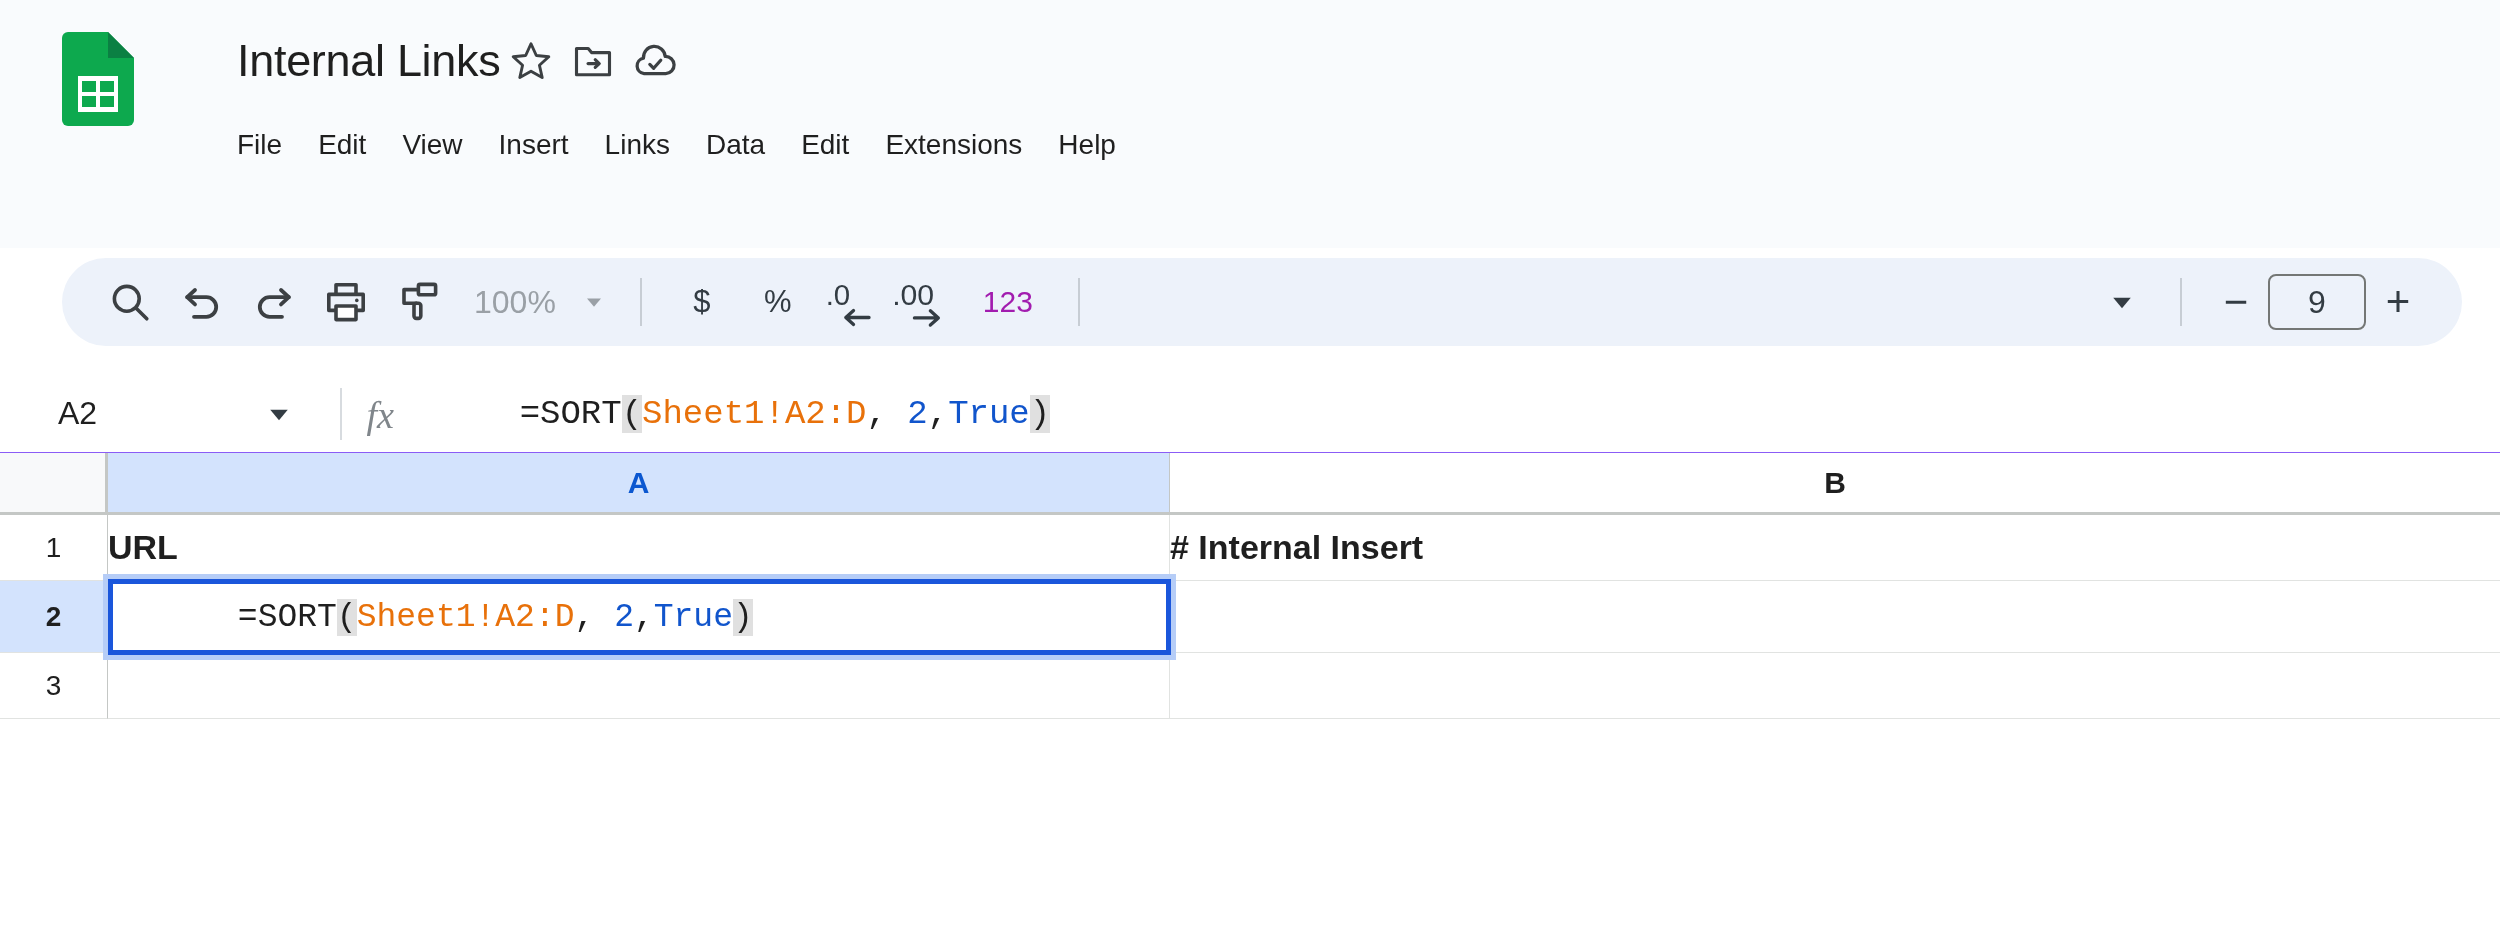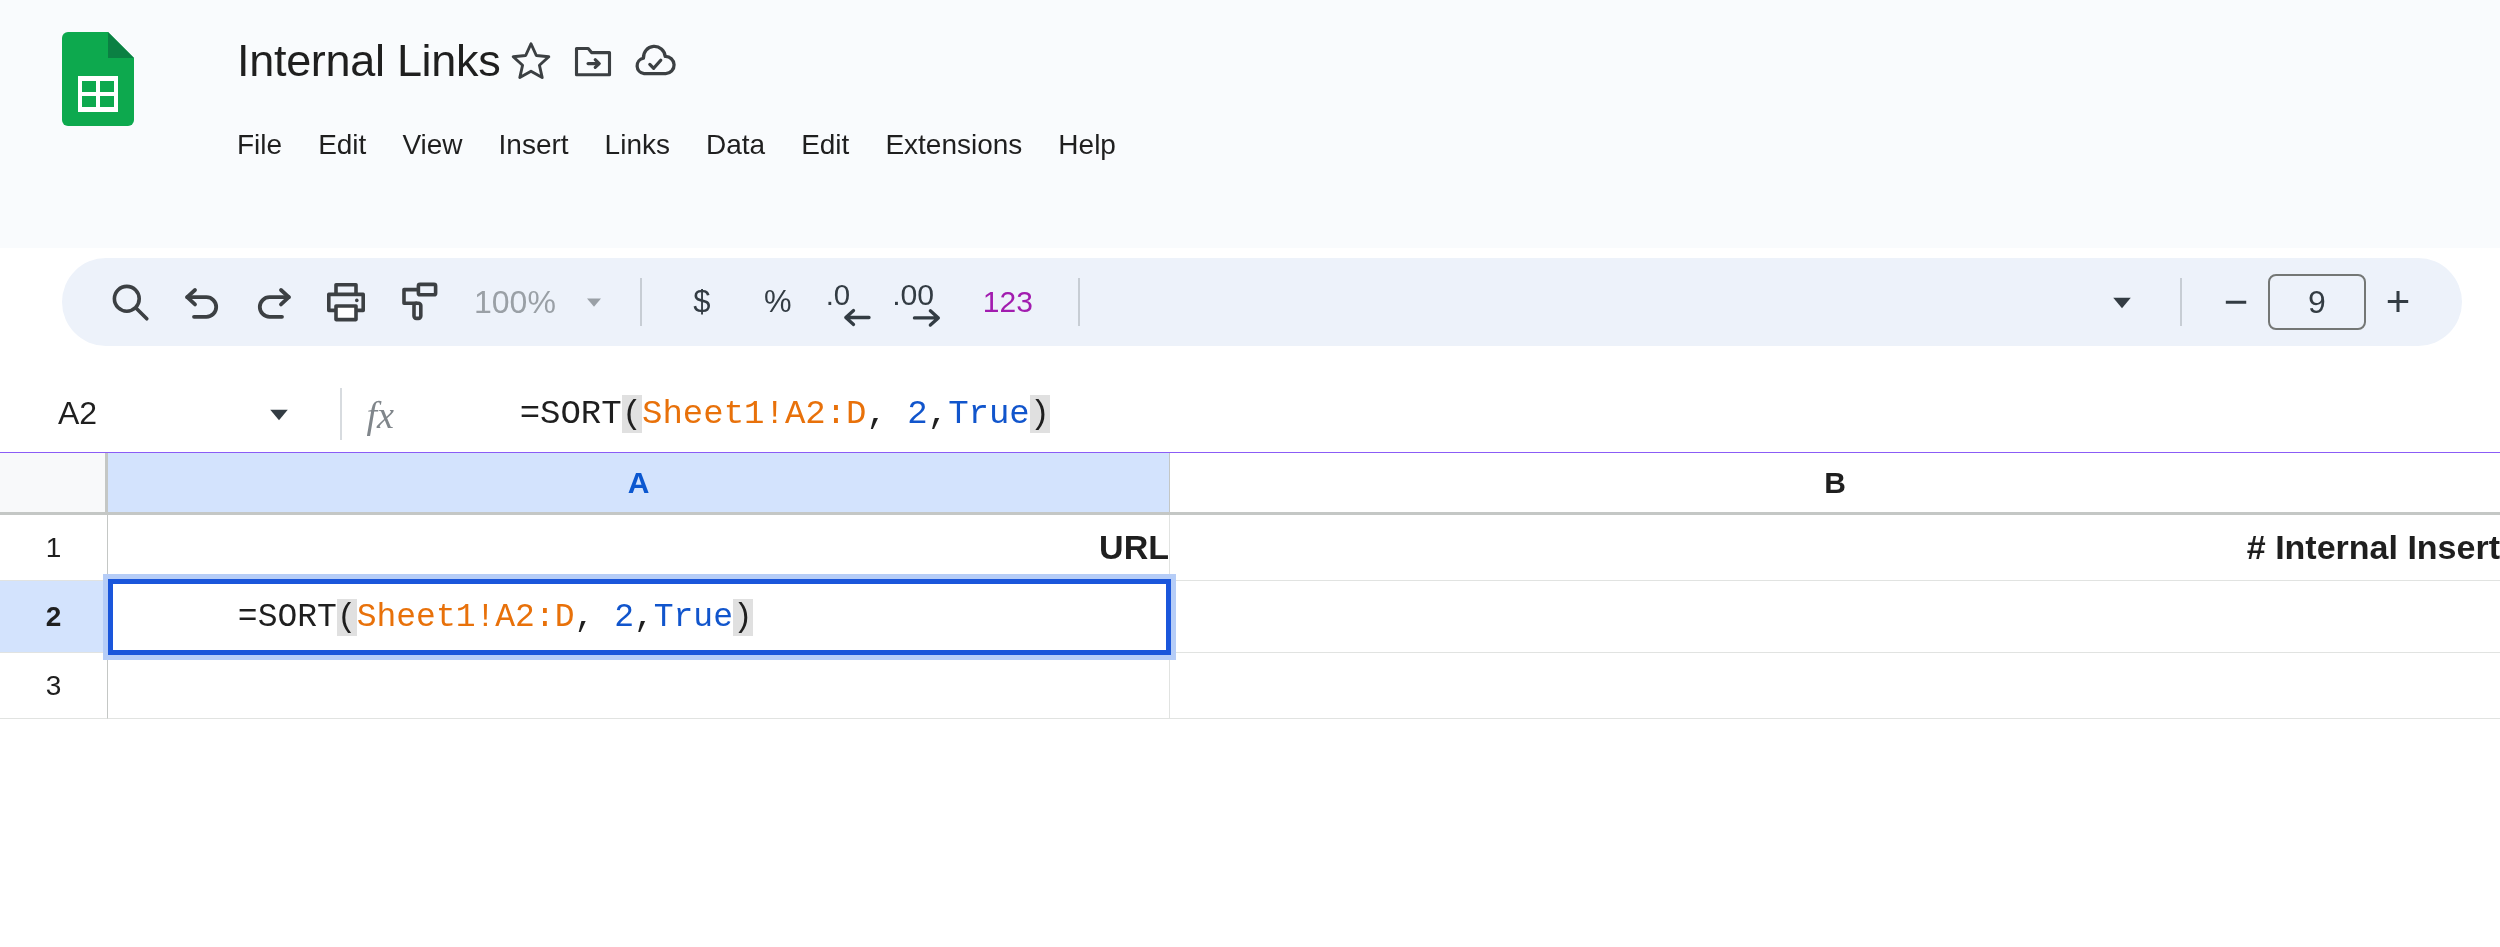--- a/index.html
+++ b/index.html
@@ -230,21 +230,21 @@
 
   .cell {
     position: absolute;
     border-right: 1px solid #e1e3e1;
     border-bottom: 1px solid #e1e3e1;
     background: #ffffff;
     display: flex; align-items: center;
     cursor: cell;
     overflow: hidden;
   }
-  .cell-center { justify-content: flex-end; }
+  .cell-center { justify-content: flex-start; }
   .cell-txt {
     font-size: 34px;
     font-weight: 700;
     color: #1f1f1f;
   }
 
   .cell-editing {
     position: absolute;
     background: #ffffff;
     border: 5px solid #1A56DB;

